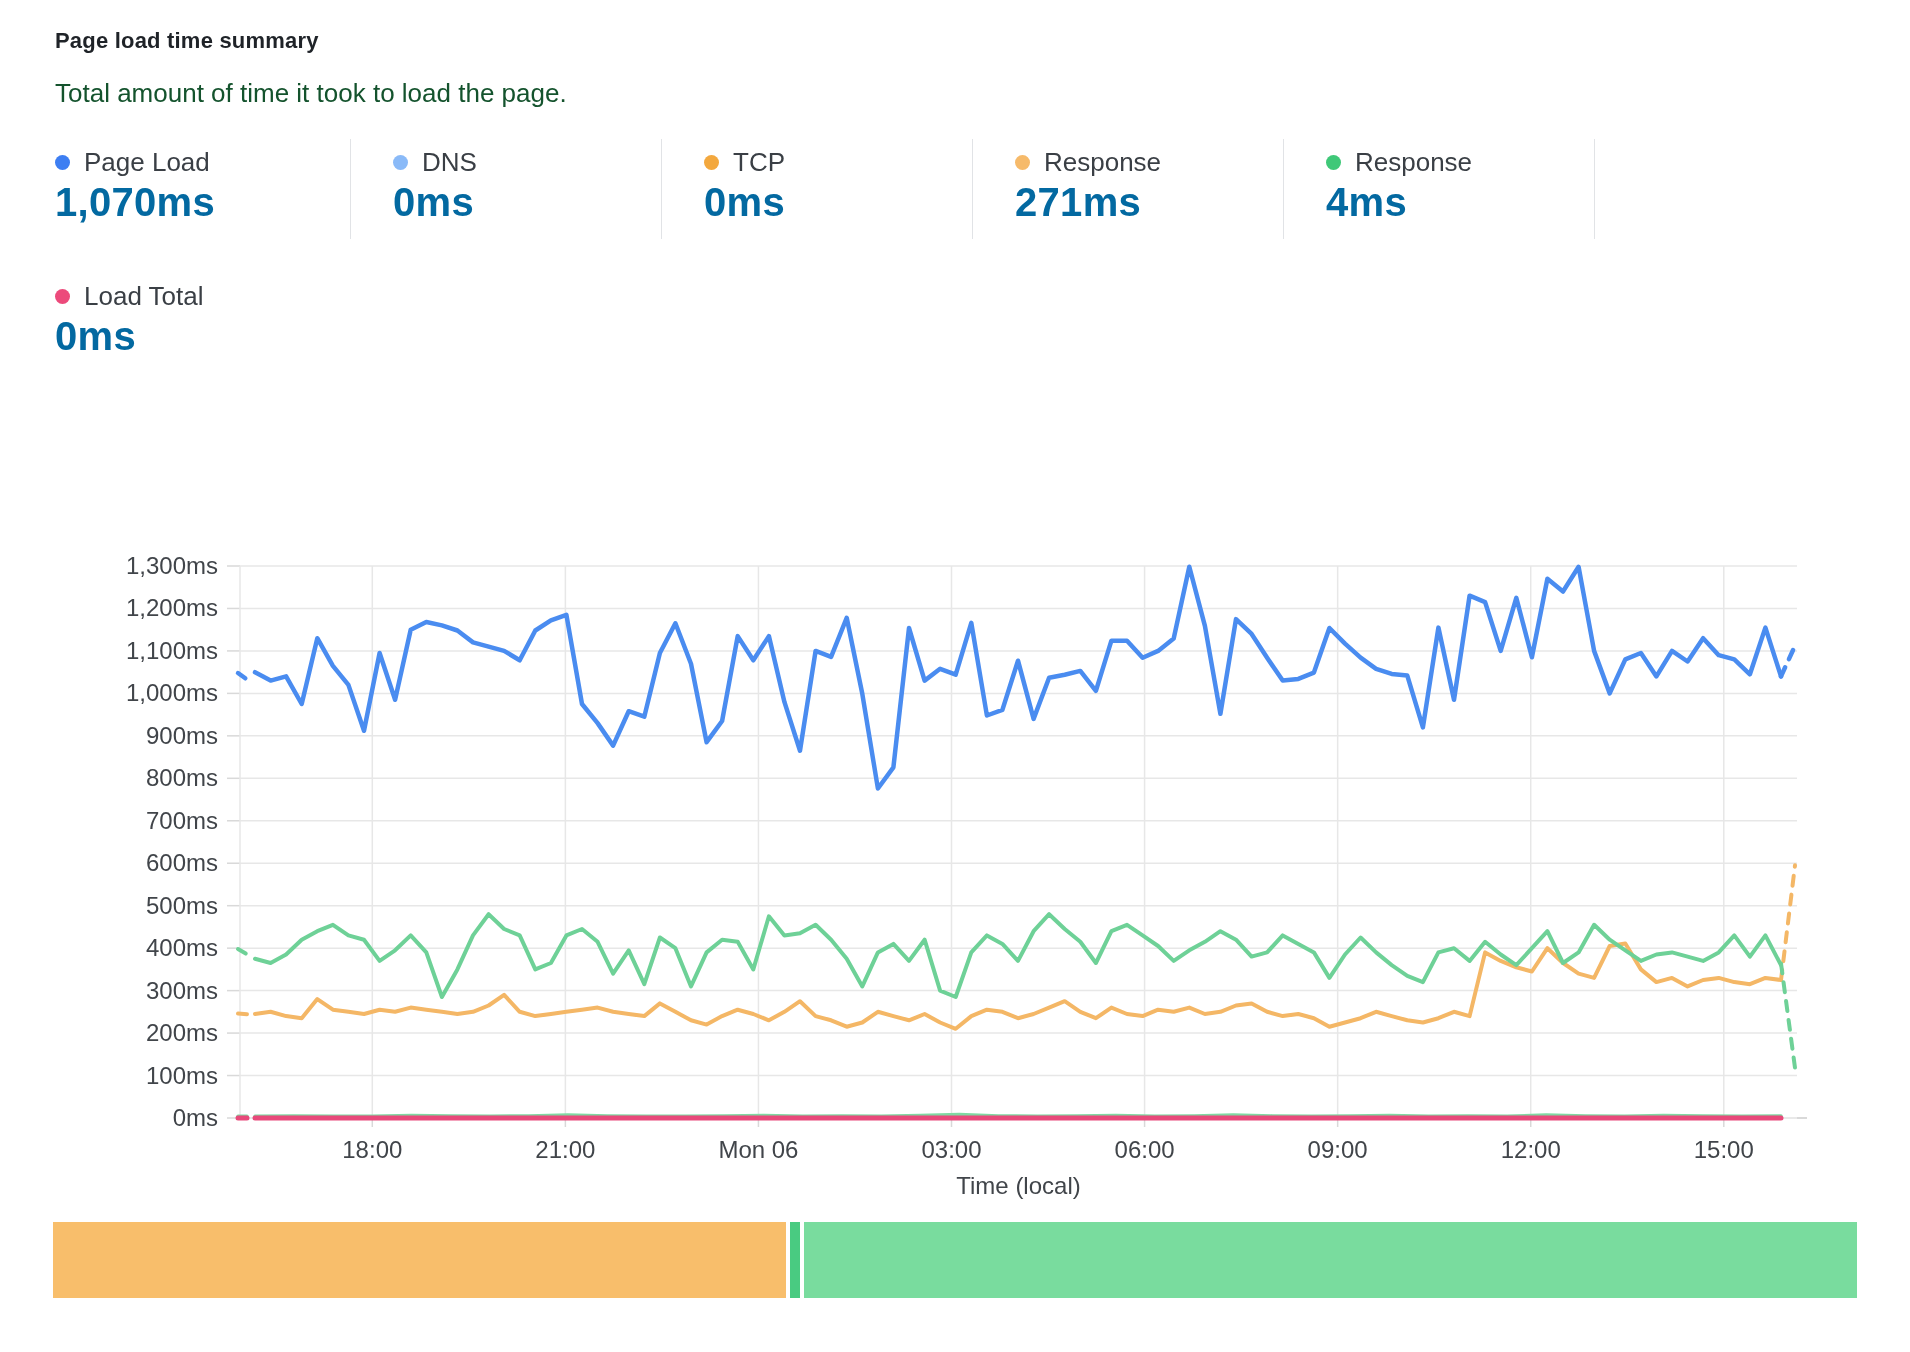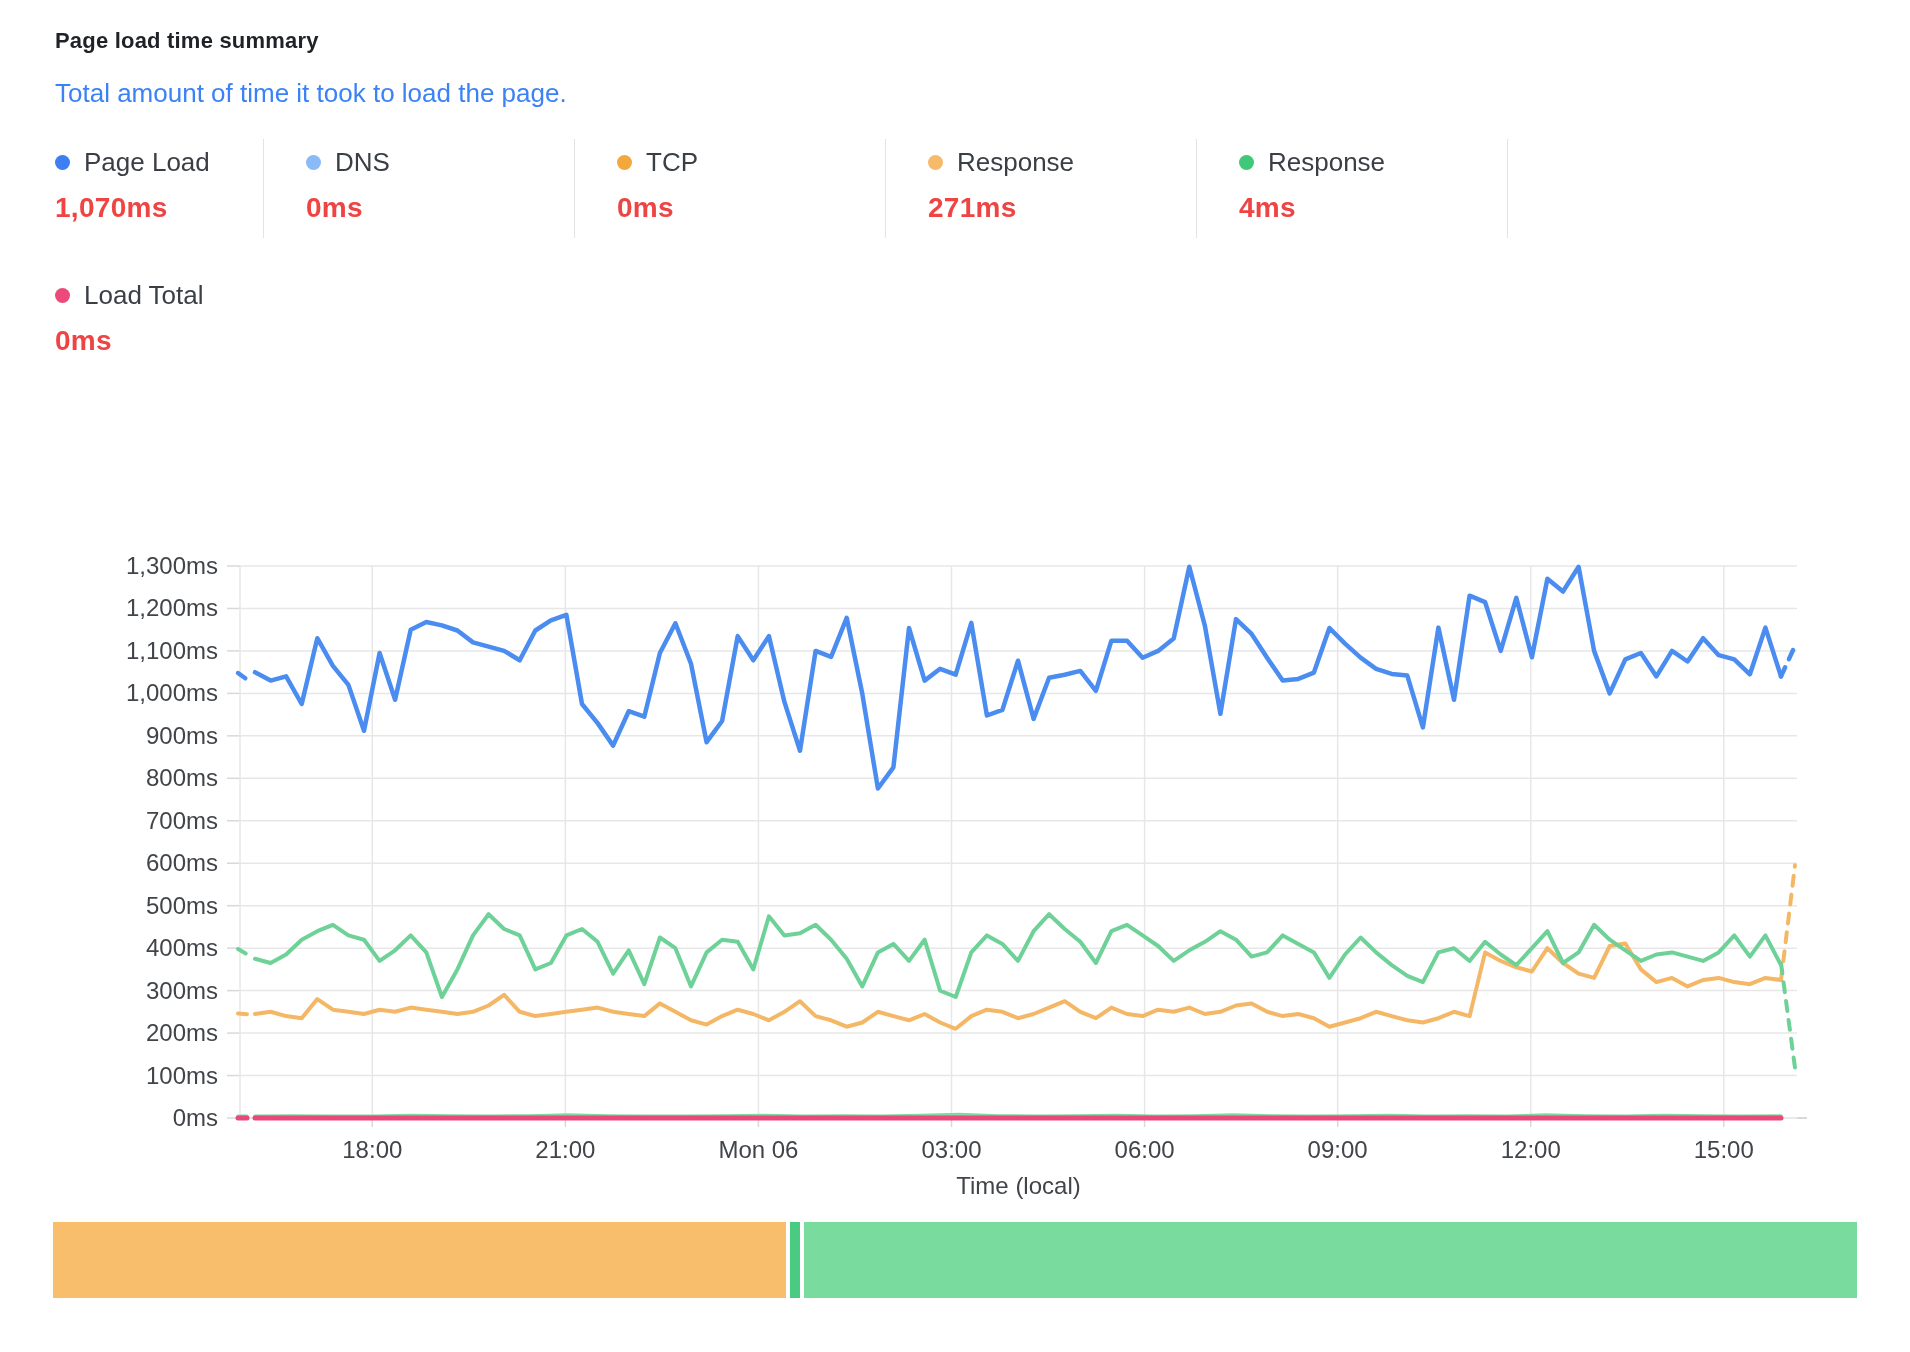--- a/index.html
+++ b/index.html
@@ -9,36 +9,36 @@
     overflow:hidden;
     font-family:"Liberation Sans","DejaVu Sans",sans-serif;
     color:#1f2328;
   }
   .title{
     margin:28px 0 0 55px;
     font-size:22px;font-weight:700;color:#1f2328;letter-spacing:.2px;
   }
   .subtitle{
     margin:24px 0 0 55px;
-    font-size:26px;font-weight:400;color:#3b82f6;
+    font-size:26px;font-weight:400;color:#14532d;
   }
   .stats-row{
     display:flex;margin-top:30px;align-items:flex-start;
   }
   .stat{
     box-sizing:border-box;
     width:311px;
     padding:8px 0 14px 42px;
     border-right:1px solid #e1e3e6;
   }
-  .stat:first-child{width:264px;padding-left:55px;}
+  .stat:first-child{width:351px;padding-left:55px;}
   .stat-head{display:flex;align-items:center;gap:14px;}
   .dot{width:15px;height:15px;border-radius:50%;background:#888;flex:0 0 auto;}
   .stat-label{font-size:26px;color:#3a3f45;}
-  .stat-value{margin-top:14px;font-size:28px;font-weight:700;color:#ef4444;letter-spacing:.3px;}
+  .stat-value{margin-top:2px;font-size:40px;font-weight:700;color:#0369a1;letter-spacing:.3px;}
   .stats-row2{margin-top:34px;}
   .stats-row2 .stat{border-right:none;}
   #chart-svg{position:absolute;left:0;top:440px;}
   #status-bar{
     position:absolute;left:53px;top:1222px;height:76px;width:1806px;
     display:flex;align-items:stretch;
   }
   #status-bar .seg{height:100%;}
   #status-bar .seg + .seg{margin-left:4px;}
 </style>

